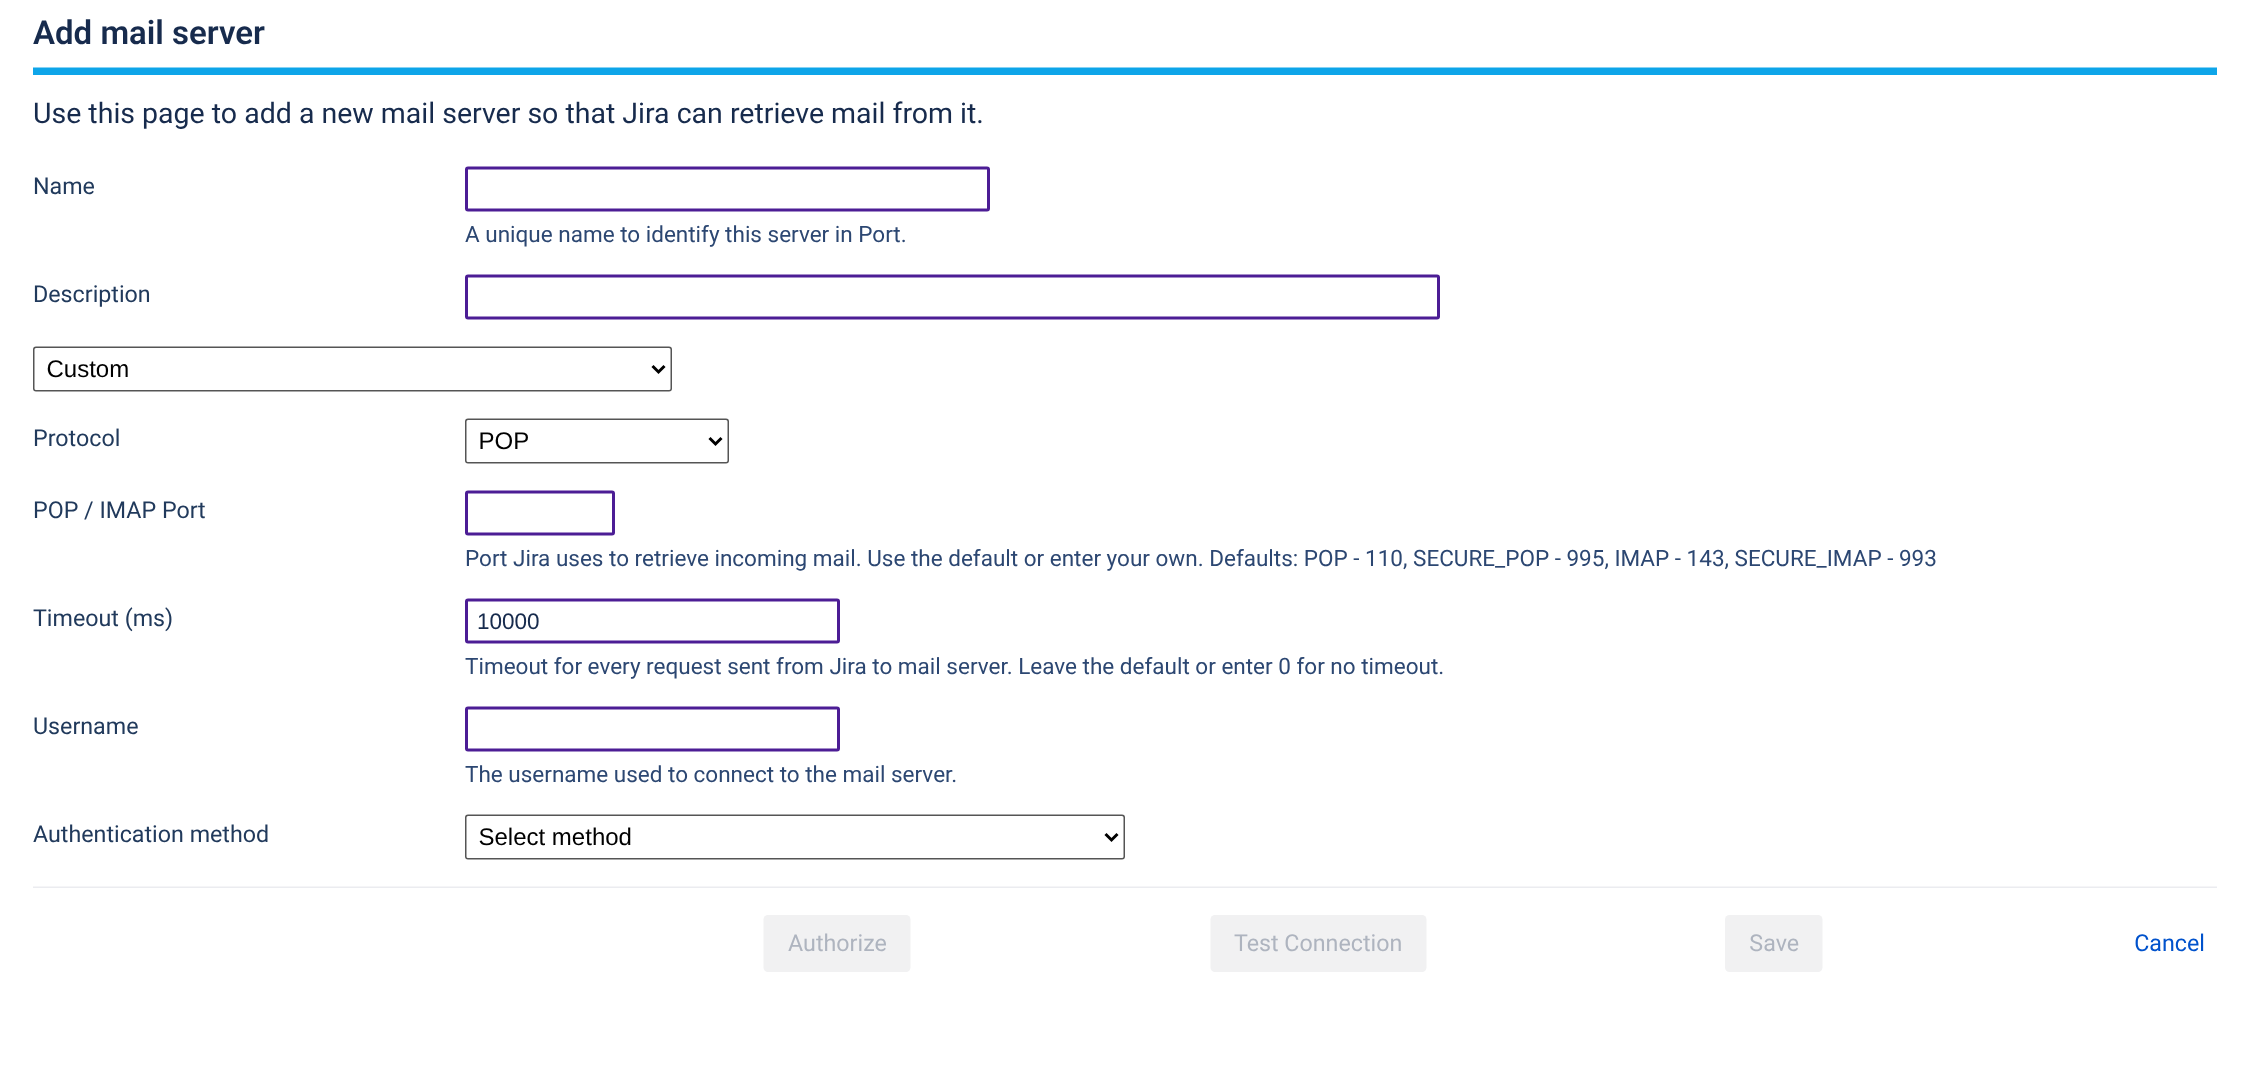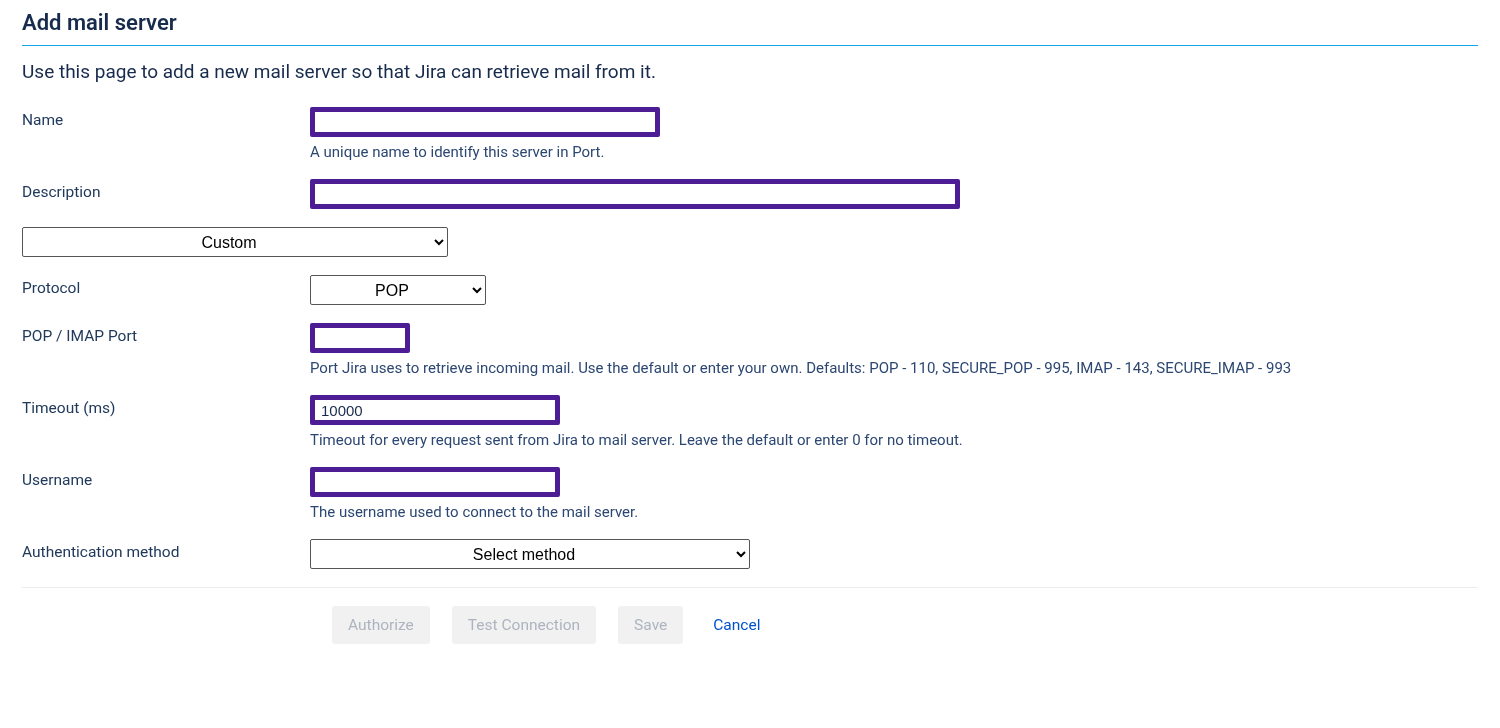--- a/index.html
+++ b/index.html
@@ -12,21 +12,21 @@
       font-size: 15px;
       color: #172B4D;
       background: #fff;
       padding: 10px 22px;
     }
     h2.page-title {
       font-size: 22px;
       font-weight: 600;
       color: #172B4D;
       padding-bottom: 10px;
-      border-bottom: 1px solid #0ea5e9;
+      border-bottom: 5px solid #0ea5e9;
       margin-bottom: 14px;
     }
     .intro {
       color: #172B4D;
       font-size: 19px;
       margin-bottom: 24px;
     }
     .form {
       width: 100%;
     }
@@ -46,55 +46,55 @@
     .form-row .field-cell {
       flex: 1;
     }
     .field-help {
       margin-top: 6px;
       color: #2c4772;
       font-size: 15px;
     }
     input[type="text"] {
       height: 30px;
-      border: 5px solid #4c1d95;
+      border: 2px solid #4c1d95;
       border-radius: 2px;
       padding: 3px 6px;
       font-size: 15px;
       color: #172B4D;
       background: #fff;
     }
     select {
       height: 30px;
       border: 1px solid #555;
       border-radius: 2px;
       padding: 2px 4px;
       font-size: 16px;
       color: #000;
       background: #fff;
-      text-align: center;
     }
     .w-name { width: 350px; }
     .w-desc { width: 650px; }
     .w-provider { width: 426px; }
     .w-protocol { width: 176px; }
     .w-host { width: 250px; }
     .w-port { width: 100px; }
     .w-timeout { width: 250px; }
     .w-username { width: 250px; }
     .w-auth { width: 440px; }
     .divider {
       border: none;
       border-top: 1px solid #ebecf0;
       margin: 8px 0 18px 0;
     }
     .button-row {
       display: flex;
       align-items: center;
-      gap: 22px;
+      gap: 32px;
+      justify-content: space-between;
     }
     .button-row .spacer {
       flex: 0 0 288px;
     }
     .btn {
       height: 38px;
       padding: 0 16px;
       border: none;
       border-radius: 3px;
       font-size: 15.5px;

